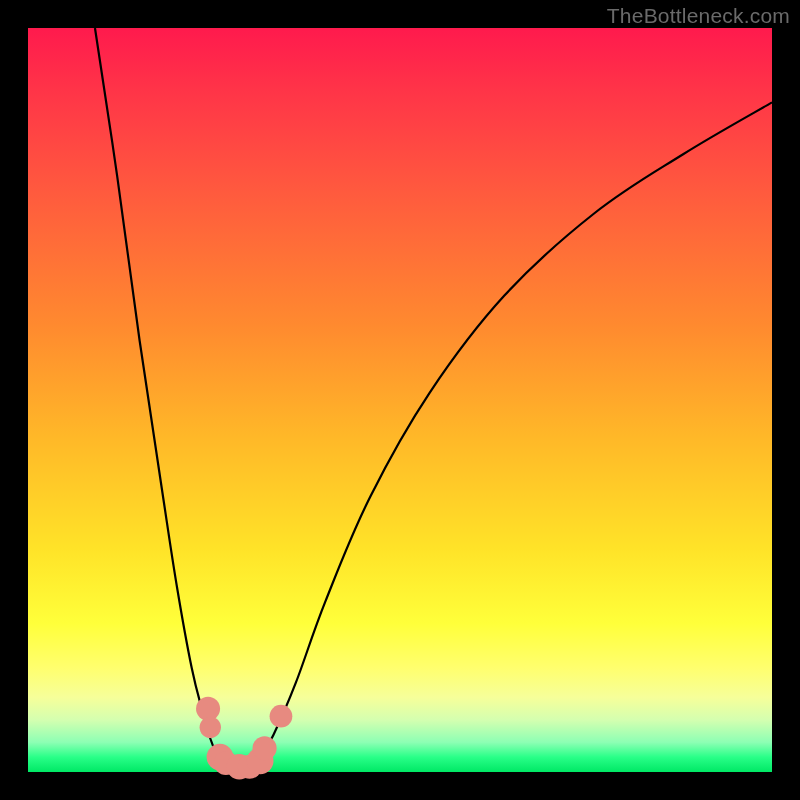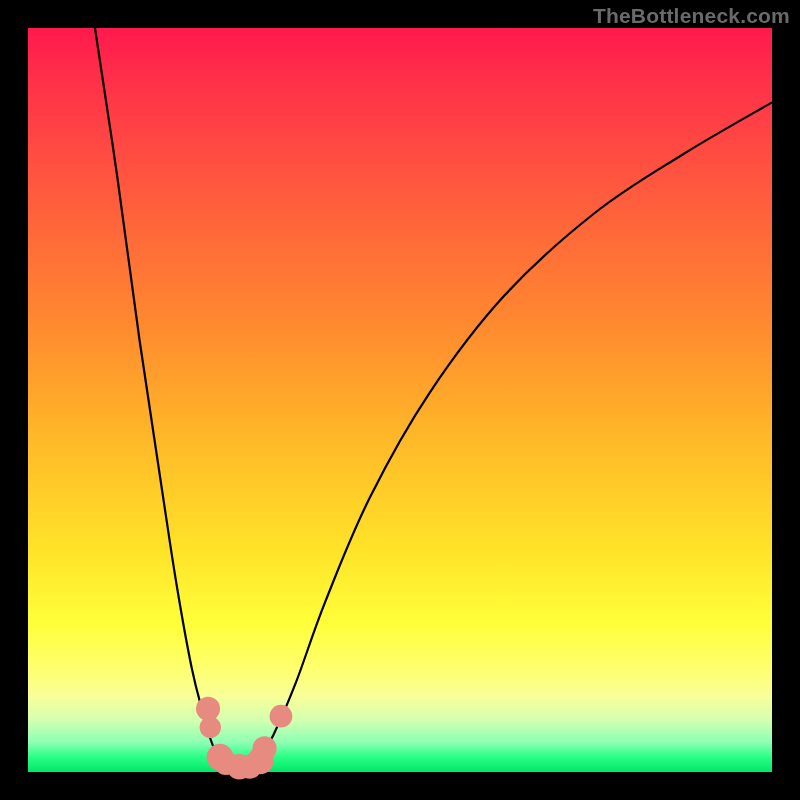--- a/index.html
+++ b/index.html
@@ -38,21 +38,21 @@
       #29ff88 98%,
       #00e865 100%
     );
   }
   .watermark {
     position: absolute;
     top: 4px;
     right: 10px;
     color: #6a6a6a;
     font-size: 21px;
-    font-weight: 700;
+    font-weight: 400;
     letter-spacing: 0.2px;
   }
   svg.curves {
     position: absolute;
     left: 0; top: 0;
     width: 744px; height: 744px;
     overflow: visible;
   }
 </style>
 </head>

